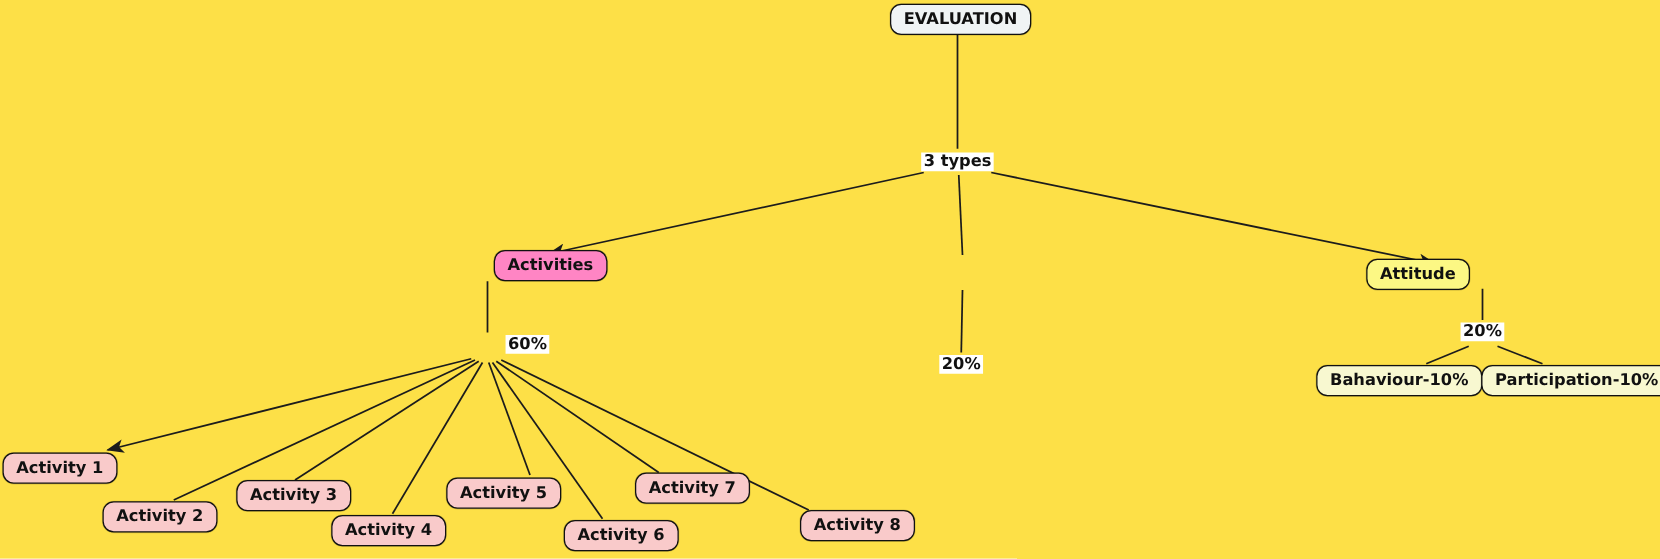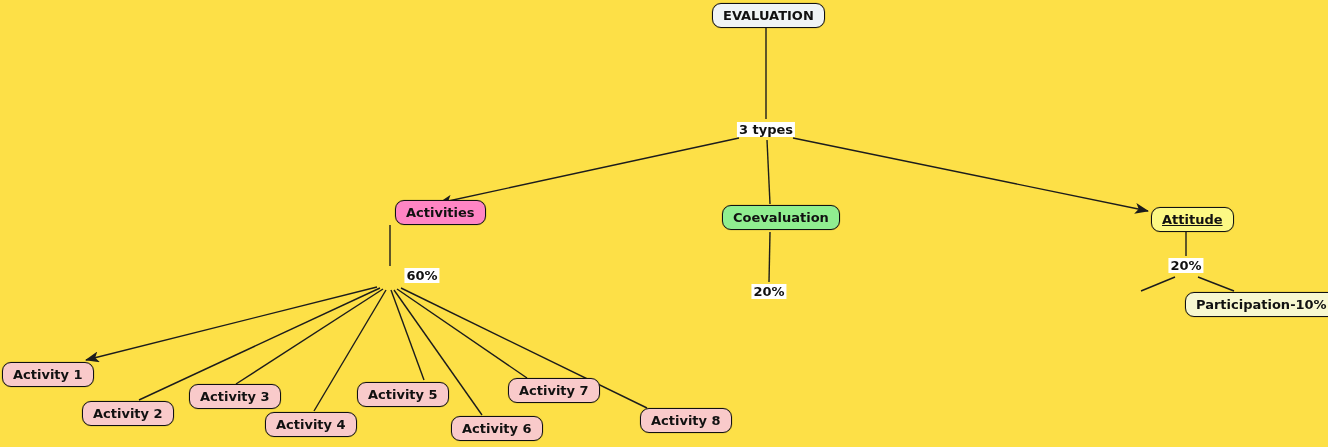--- a/index.html
+++ b/index.html
@@ -88,24 +88,24 @@
 
       <line x1="1175" y1="277" x2="1141" y2="291"></line>
       <line x1="1198" y1="277" x2="1234" y2="291"></line>
     </g>
   </svg>
 
   <div class="node" style="left: 712px; top: 3px; background: rgb(240, 244, 245);">EVALUATION</div>
 
   <div class="node" style="left: 347px; top: 200px; background: rgb(255, 133, 196); margin-left: 48px;">Activities</div>
 
-  <div class="node" style="left: 722px; top: 205px; background: rgb(144, 238, 144);">Coevaluation</div>
 
-  <div class="node" style="left: 1151px; top: 207px; background: rgb(252, 248, 132); text-decoration: underline;">Attitude</div>
+  <div class="node" style="left: 1093px; top: 207px; background: rgb(252, 248, 132);">Attitude</div>
 
+  <div class="node" style="left: 1053px; top: 292px; background: rgb(248, 248, 208);">Bahaviour-10%</div>
 
   <div class="node" style="left: 1185px; top: 292px; background: rgb(248, 248, 208);">Participation-10%</div>
 
   <div class="node" style="left: 2px; top: 362px; background: rgb(249, 202, 202);">Activity 1</div>
 
   <div class="node" style="left: 82px; top: 401px; background: rgb(249, 202, 202);">Activity 2</div>
 
   <div class="node" style="left: 173px; top: 384px; background: rgb(249, 202, 202); margin-left: 16px;">Activity 3</div>
 
   <div class="node" style="left: 265px; top: 412px; background: rgb(249, 202, 202);">Activity 4</div>

